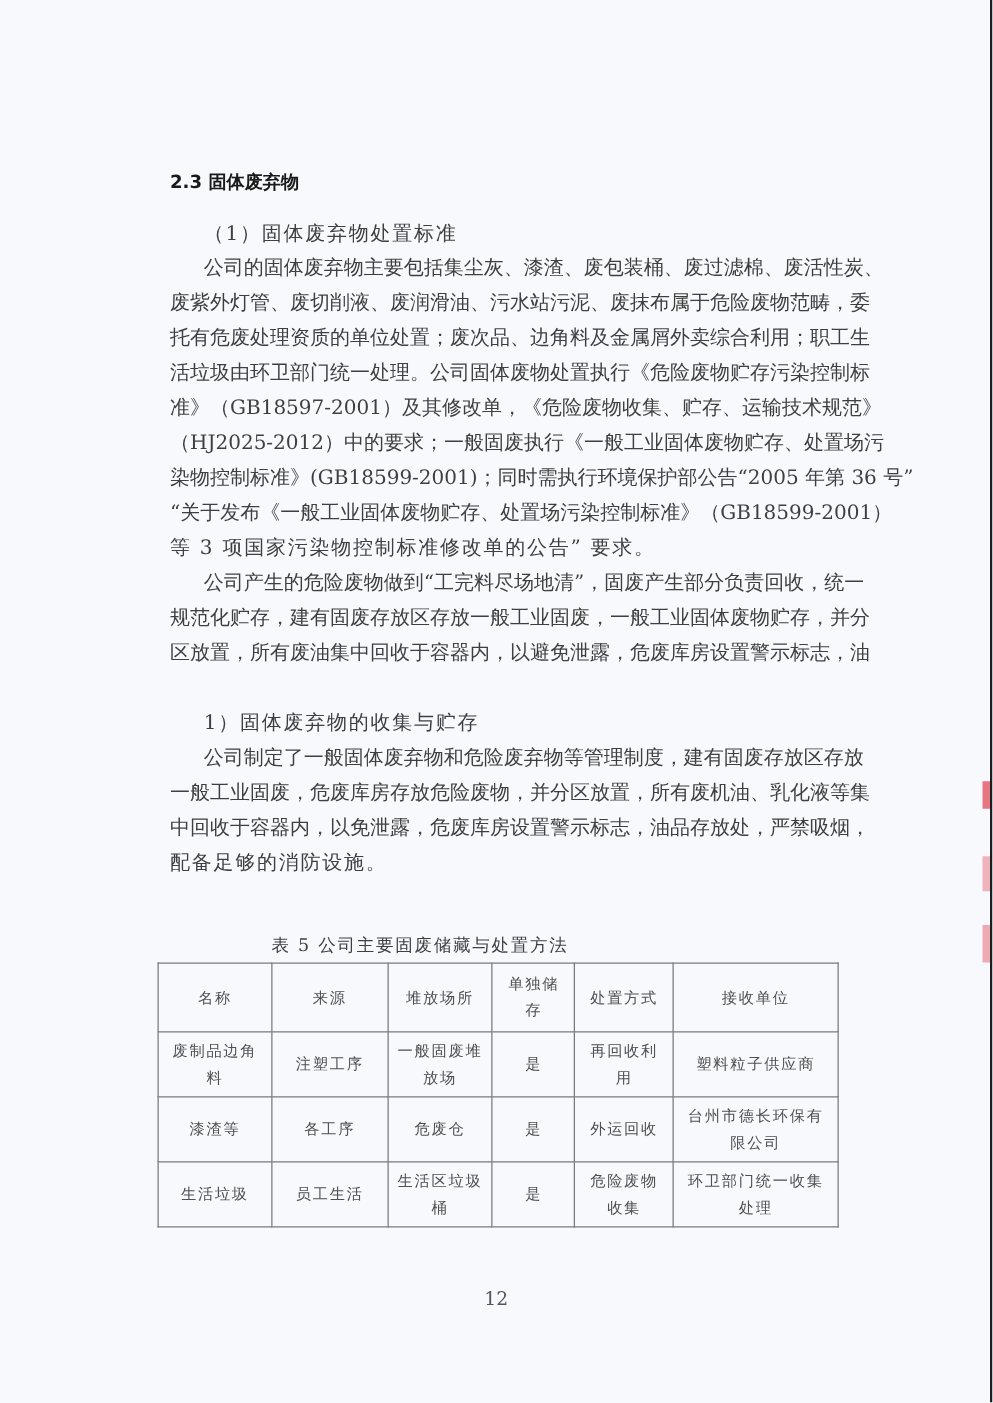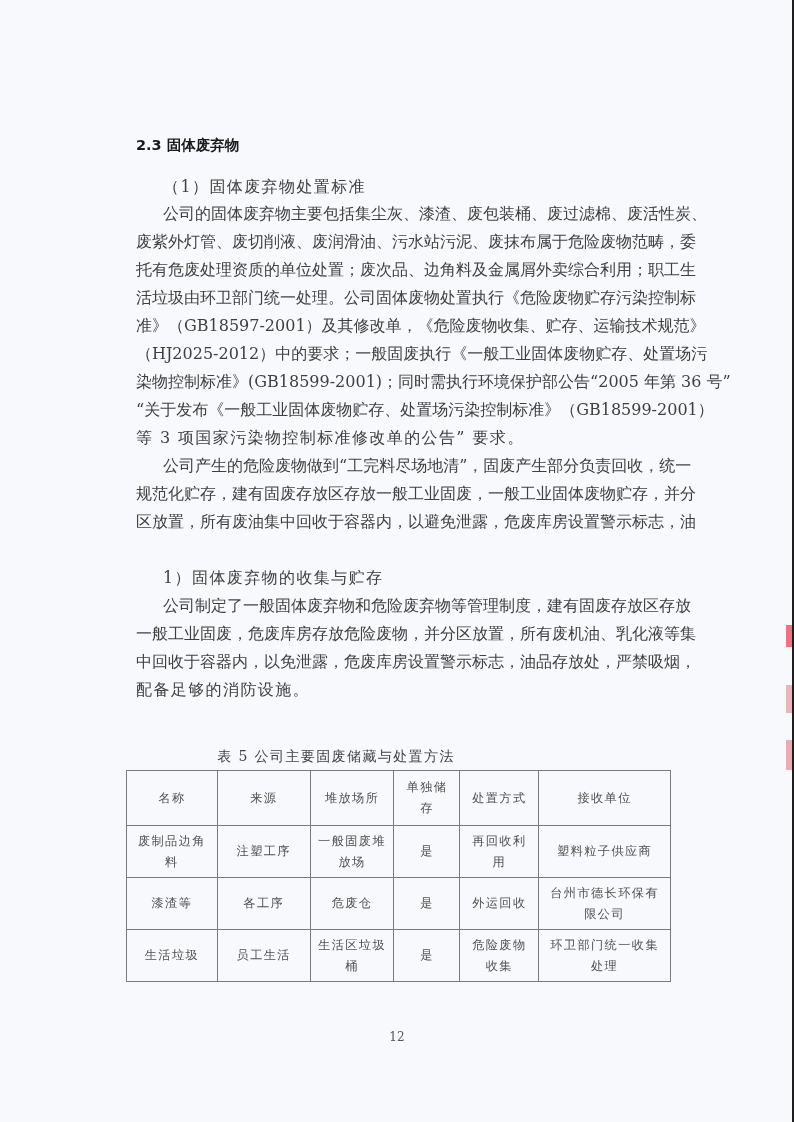--- a/index.html
+++ b/index.html
@@ -25,21 +25,21 @@
   table.t {
     position: absolute; left: 126px; top: 770px; border-collapse: collapse; width: 545px;
     font-size: 12.2px; color: #505050; letter-spacing: 1.4px;
   }
   table.t td {
     border: 1.2px solid #7a7a7a; text-align: center; vertical-align: middle; padding: 2px 6px; line-height: 21px;
   }
   table.t tr.h td { height: 50px; }
   table.t tr.r td { height: 47px; }
   .pagenum {
-    position: absolute; left: 0; width: 794px; top: 1030px; text-align: center; font-size: 12px; color: #555;
+    position: absolute; left: 0; width: 794px; top: 1030px; text-align: center; font-size: 15px; color: #555;
   }
   .stamp {
     position: absolute; left: 786px; width: 6px; background: #e04a5a; opacity: 0.75;
   }
   .edge { position: absolute; left: 792px; top: 0; width: 2px; height: 1122px; background: #1e1e1e; }
 </style>
 </head>
 <body>
 
 <div class="page">

